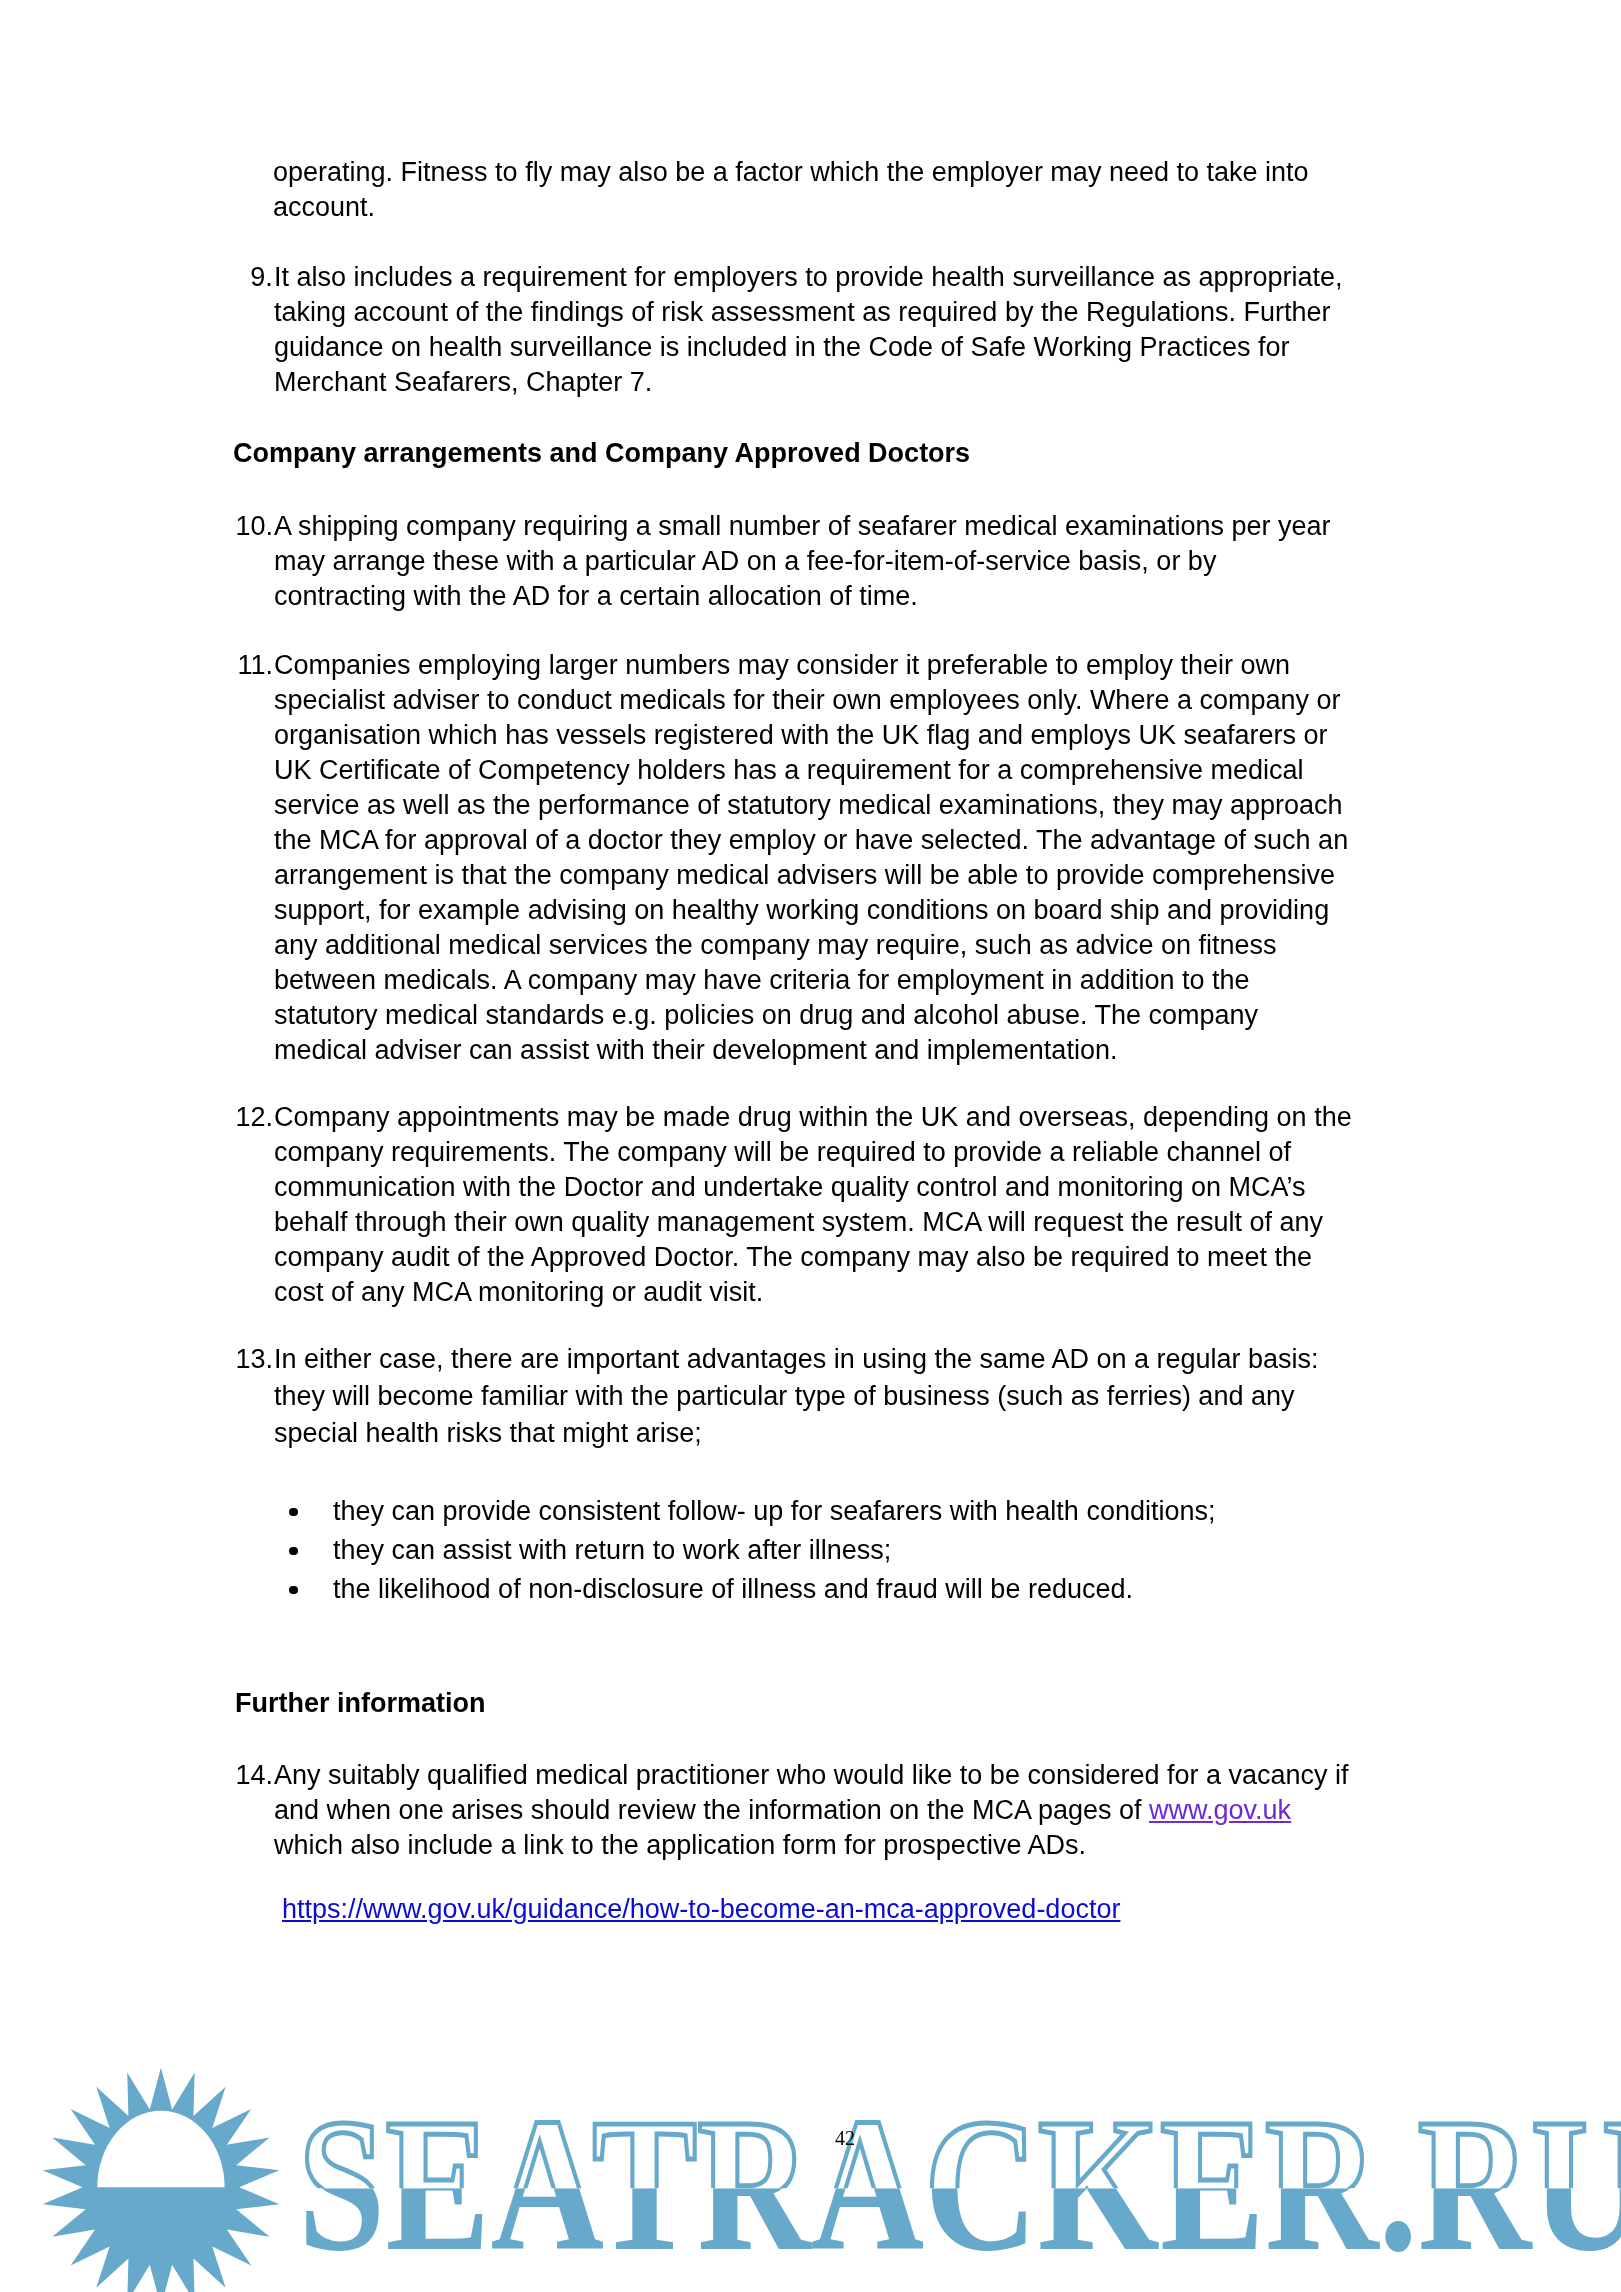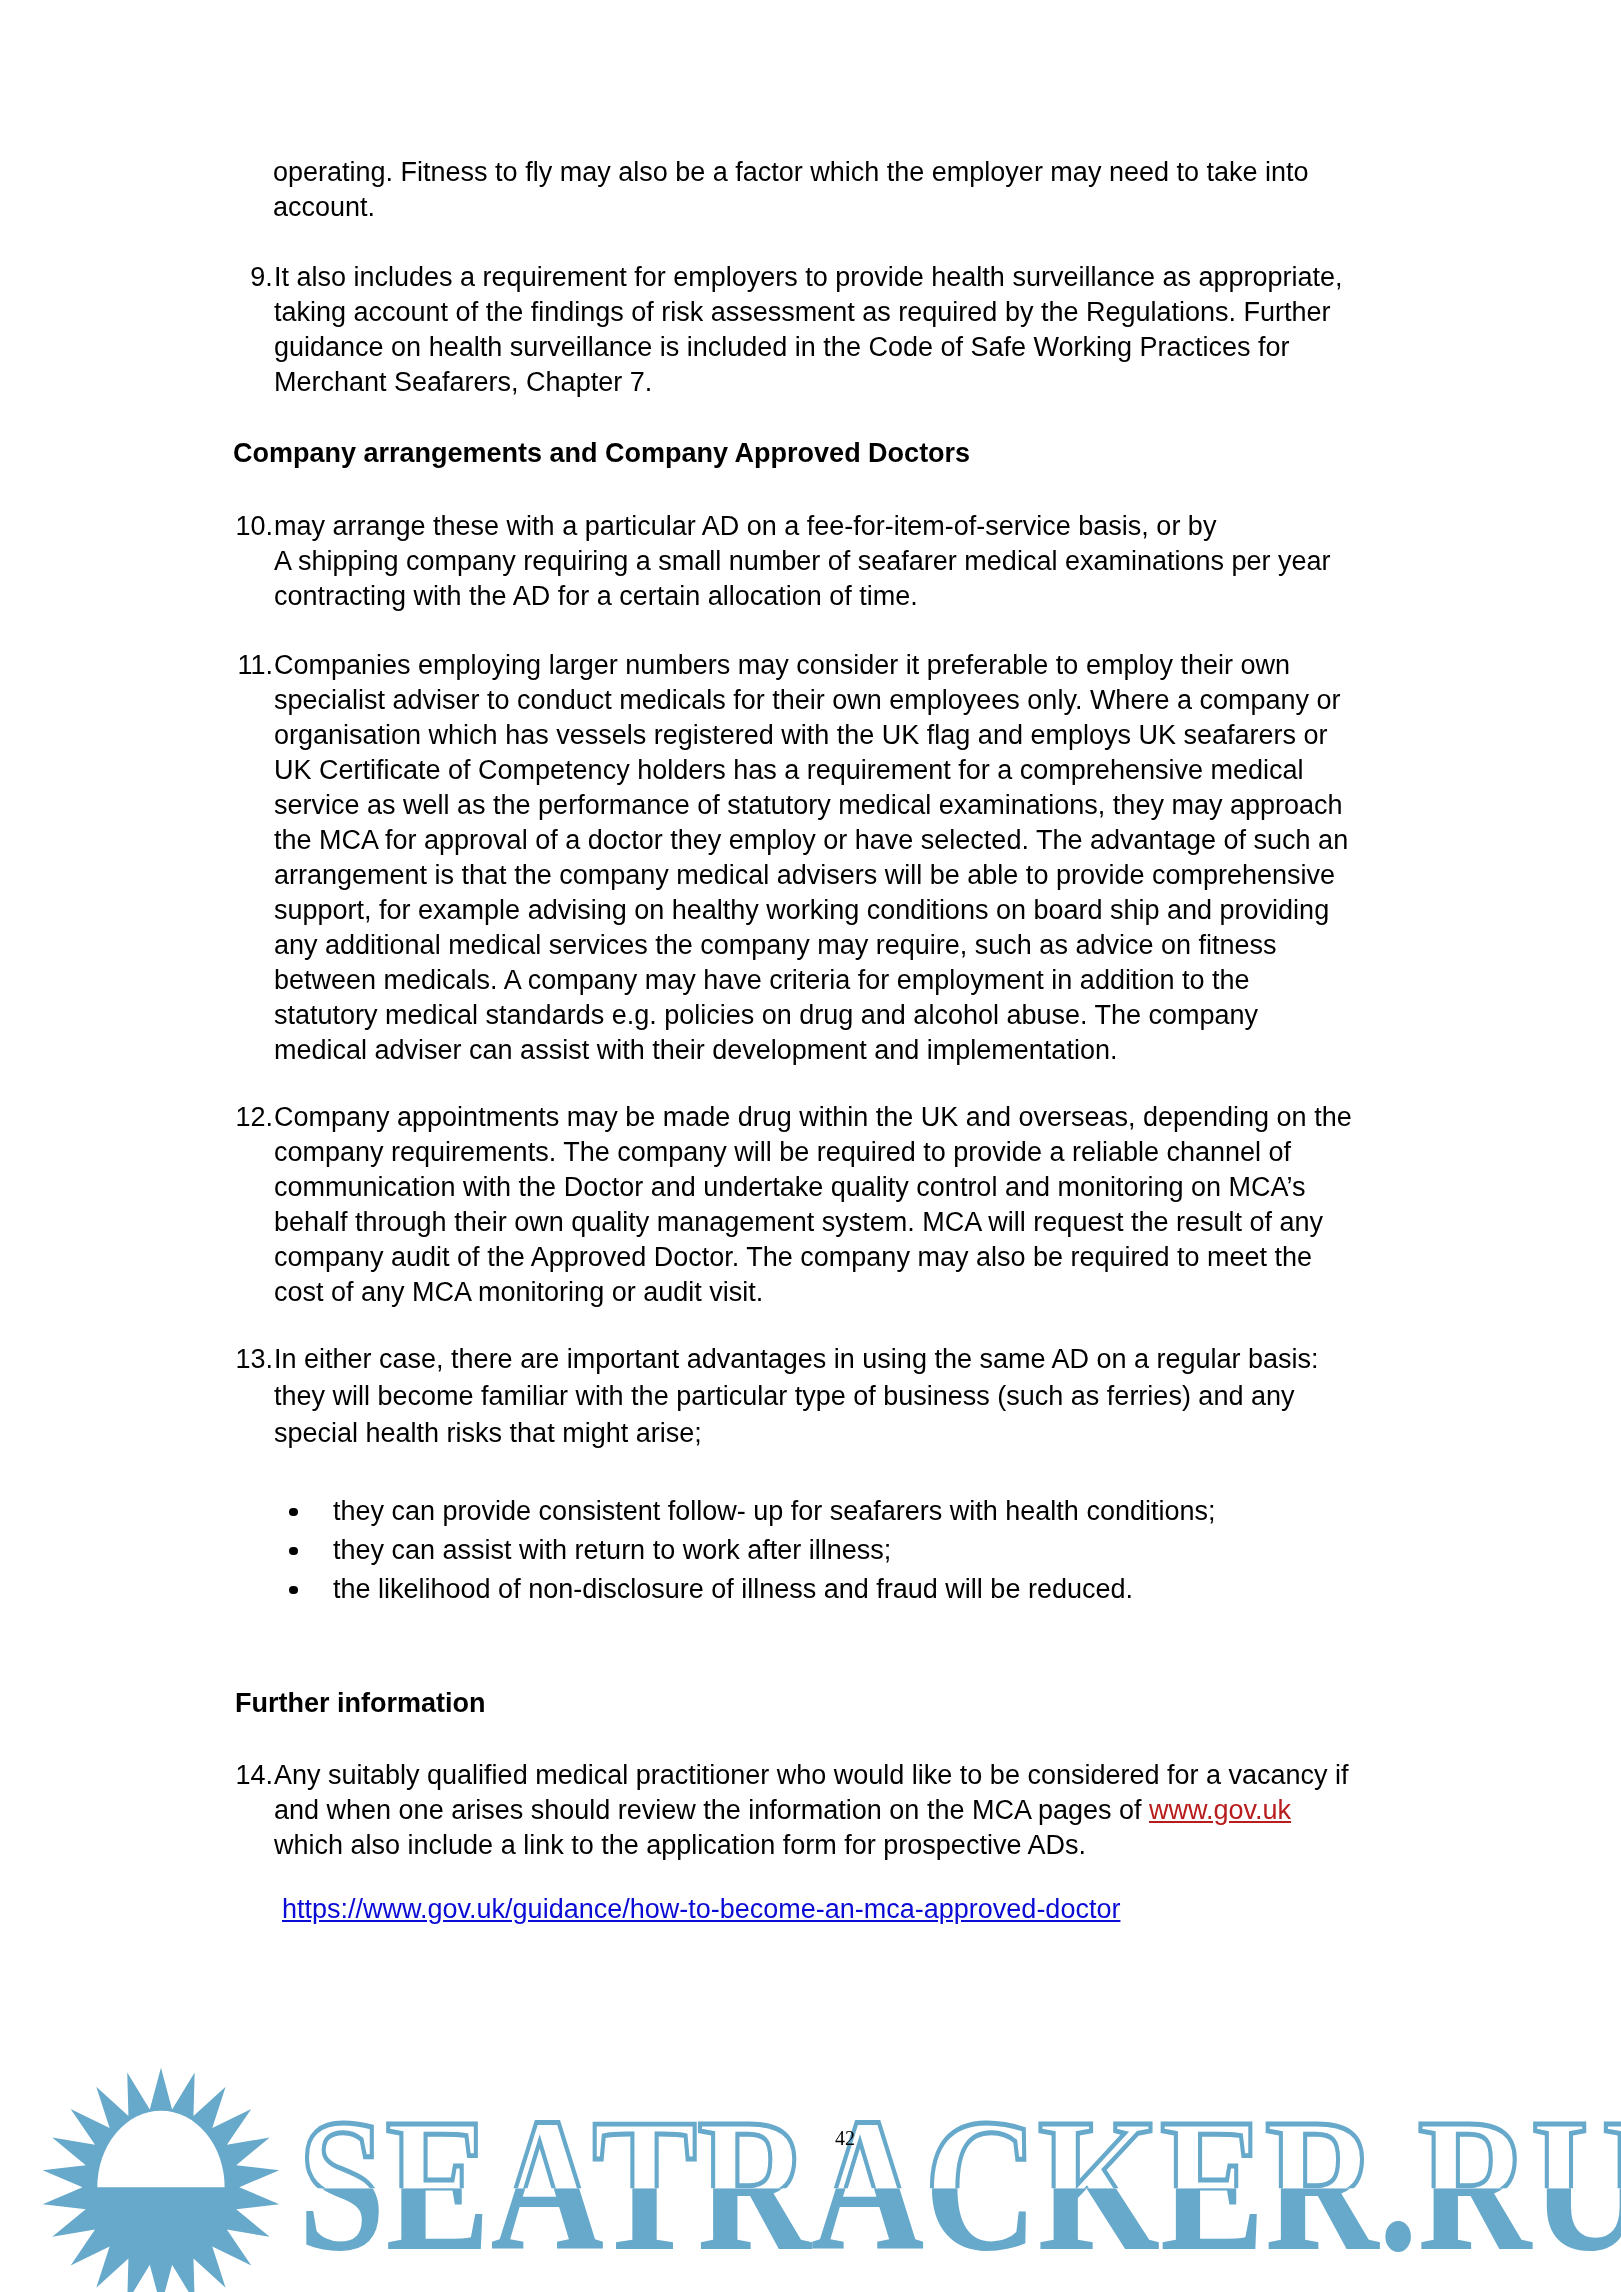--- a/index.html
+++ b/index.html
@@ -14,21 +14,21 @@
     .item .num { position: absolute; left: 0; top: 0; width: 59px; text-align: right; }
     .item .body { position: absolute; left: 60px; top: 0; width: 1220px; }
     .item.single .num { left: 15.7px; width: 43px; }
     .heading { position: absolute; font-weight: bold; font-size: 27px; line-height: 34px; }
     .bullets { position: absolute; left: 243px; width: 1127px; margin: 0; padding: 0; list-style: none; }
     .bullets li { position: relative; height: 39px; line-height: 39px; padding-left: 49px; font-size: 27px; }
     .bullets li .dot {
       position: absolute; left: 4.9px; top: 15.7px; width: 8.8px; height: 8.8px; border-radius: 50%; background: #000;
     }
     a.link { text-decoration: underline; }
-    .link-govuk { color: #b91c1c; }
+    .link-govuk { color: #6d28d9; }
     .link-guidance { color: #0b0bd6; }
     .url-line { position: absolute; left: 241px; top: 1892px; font-size: 27px; line-height: 34px; }
 
     
     .watermark { position: absolute; left: 0; top: 2053px; width: 1621px; height: 239px; }
     .page-number {
       position: absolute; left: 794px; top: 2127px; font-family: "Liberation Serif", serif;
       font-size: 20px; color: #000; z-index: 3;
     }
   </style>
@@ -50,22 +50,22 @@
       <div>guidance on health surveillance is included in the Code of Safe Working Practices for</div>
       <div>Merchant Seafarers, Chapter 7.</div>
     </div>
   </div>
 
   <div class="heading" style="left:192px; top:436px;">Company arrangements and Company Approved Doctors</div>
 
   <div class="item text" style="top:509px;">
     <span class="num">10.</span>
     <div class="body">
+      <div>A shipping company requiring a small number of seafarer medical examinations per year</div>
       <div>may arrange these with a particular AD on a fee-for-item-of-service basis, or by</div>
-      <div>A shipping company requiring a small number of seafarer medical examinations per year</div>
       <div>contracting with the AD for a certain allocation of time.</div>
     </div>
   </div>
 
   <div class="item text" style="top:648px;">
     <span class="num">11.</span>
     <div class="body">
       <div>Companies employing larger numbers may consider it preferable to employ their own</div>
       <div>specialist adviser to conduct medicals for their own employees only. Where a company or</div>
       <div>organisation which has vessels registered with the UK flag and employs UK seafarers or</div>

